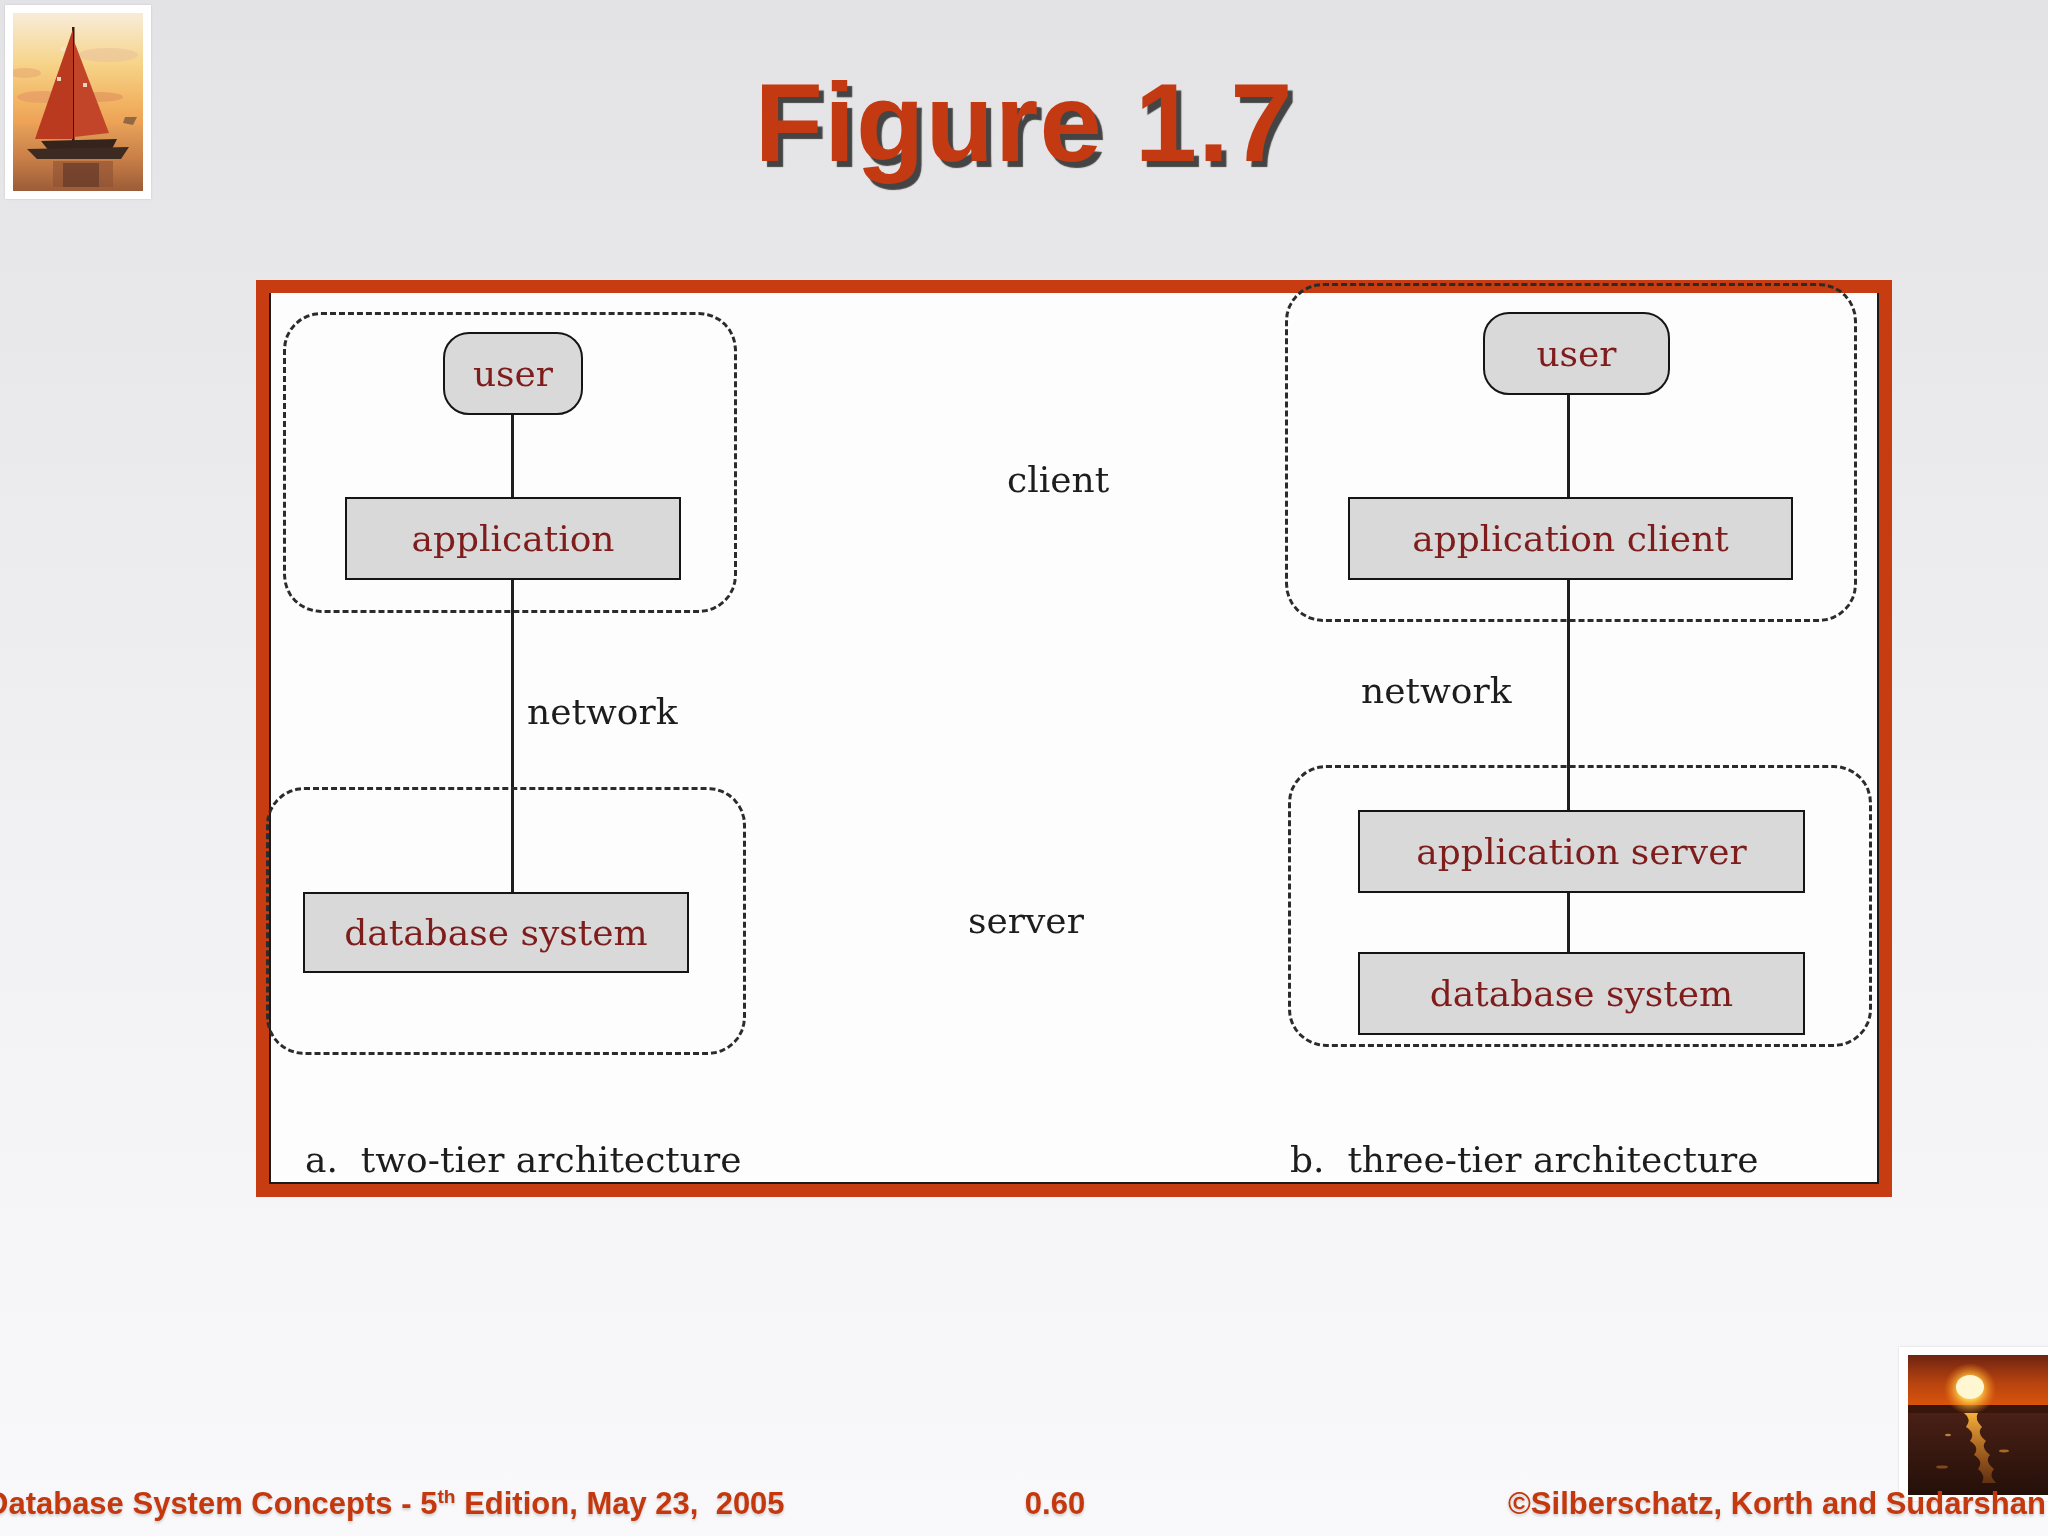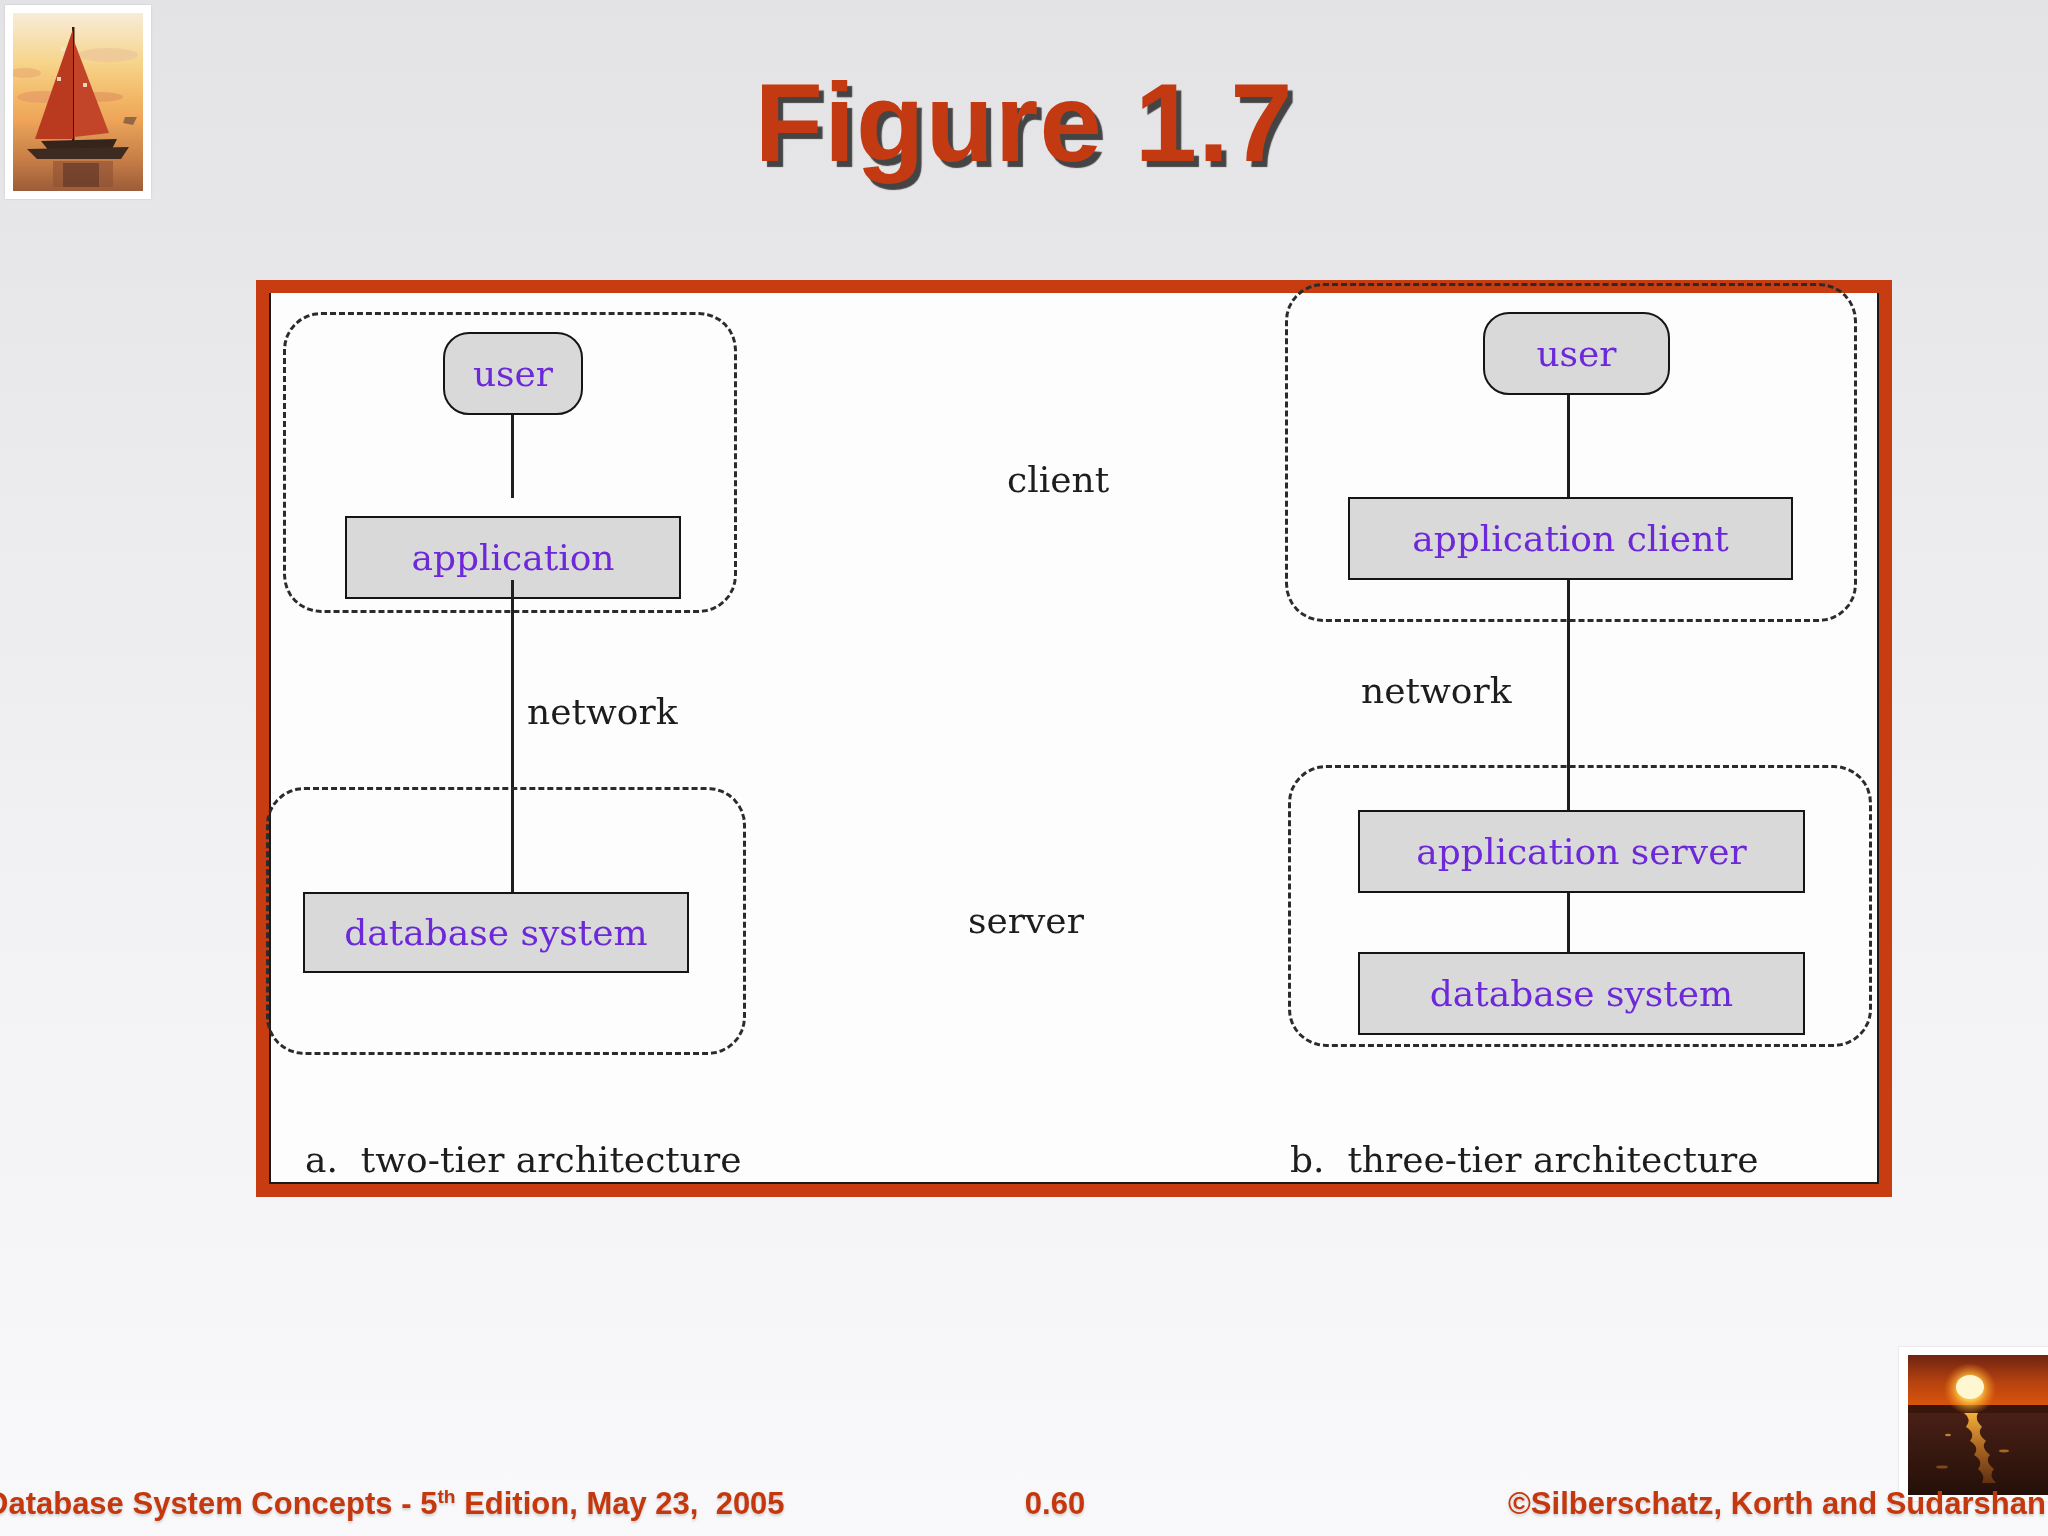--- a/index.html
+++ b/index.html
@@ -22,21 +22,21 @@
 
   
   .panel{position:absolute;left:256px;top:280px;width:1636px;height:917px;
          box-sizing:border-box;border:13px solid #c73c10;background:#fdfdfd;}
   .panel-inner-border{position:absolute;inset:0;pointer-events:none;
          border-left:2px solid #1b1b1b;border-right:2px solid #1b1b1b;border-bottom:2px solid #1b1b1b;}
 
   .dashed-box{position:absolute;box-sizing:border-box;border:3px dashed #2b2b2b;border-radius:38px;}
   .node{position:absolute;box-sizing:border-box;background:#d9d9d9;border:2px solid #151515;
         display:flex;align-items:center;justify-content:center;
-        font-family:"DejaVu Serif","Liberation Serif",serif;font-size:36px;color:#6d28d9;}
+        font-family:"DejaVu Serif","Liberation Serif",serif;font-size:36px;color:#7f1d1d;}
   .node.rounded{border-radius:26px;}
   .connector{position:absolute;width:3px;background:#1f1f1f;}
   .flabel{position:absolute;font-family:"DejaVu Serif","Liberation Serif",serif;
           font-size:36px;color:#1d1d1d;white-space:pre;}
   .caption{position:absolute;font-family:"DejaVu Serif","Liberation Serif",serif;
            font-size:36px;color:#1d1d1d;white-space:pre;}
 
   
   .footer-text{position:absolute;top:1486px;font-size:31px;font-weight:bold;color:#c5380e;
                white-space:pre;text-shadow:0 2px 3px rgba(0,0,0,0.18);}
@@ -88,21 +88,21 @@
   <div class="title">Figure 1.7</div>
 
   <div class="panel">
     <div class="panel-inner-border"></div>
 
     <div class="dashed-box" style="left:14px;top:19px;width:454px;height:301px;"></div>
     <div class="node rounded" style="left:174px;top:39px;width:140px;height:83px;">
       <span>user</span>
     </div>
     <div class="connector" style="left:242px;top:122px;height:83px;"></div>
-    <div class="node" style="left:76px;top:204px;width:336px;height:83px;margin-top:19px;">
+    <div class="node" style="left:76px;top:204px;width:336px;height:83px;">
       <span>application</span>
     </div>
     <div class="connector" style="left:242px;top:287px;height:312px;"></div>
     <div class="flabel" style="left:258px;top:398px;">network</div>
     <div class="dashed-box" style="left:-3px;top:494px;width:480px;height:268px;"></div>
     <div class="node" style="left:34px;top:599px;width:386px;height:81px;">
       <span>database system</span>
     </div>
     <div class="caption" style="left:36px;top:846px;">a.  two-tier architecture</div>
 

